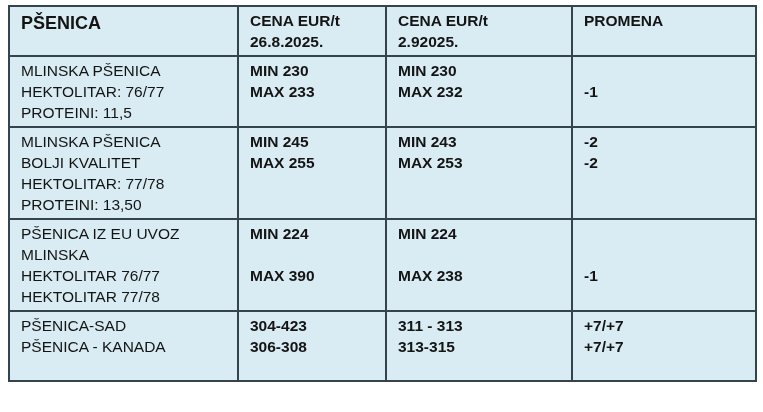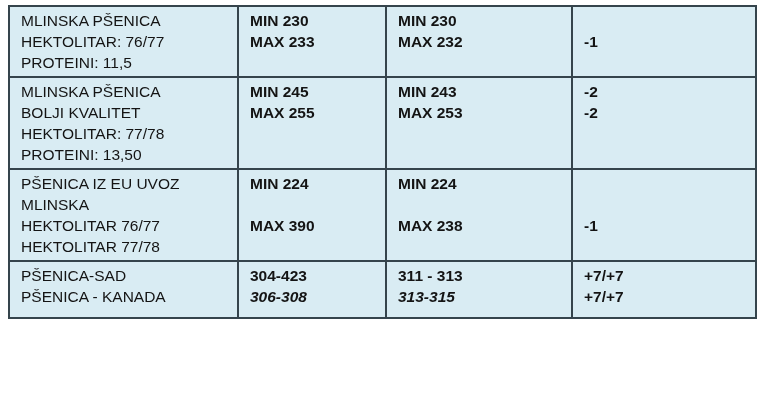--- a/index.html
+++ b/index.html
@@ -32,39 +32,55 @@
     font-size: 15.5px;
     white-space: nowrap;
   }
   th .ln { font-weight: bold; }
   td.num .ln { font-weight: bold; }
   .big {
     font-size: 18px;
     line-height: 26px;
     font-weight: bold;
   }
-  .it { font-style: italic; }
+  .it { }
   tr.rh { height: 48px; }
   tr.r1 { height: 63px; }
   tr.r2 { height: 87px; }
   tr.r3 { height: 89px; margin-top: 32px; }
-  tr.r4 { height: 57px; }
+  tr.r4 { height: 70px; }
   tr.r5 { height: 27px; }
 </style>
 </head>
 <body>
 
 <table class="price-table" style="background:#d9ecf3;">
   <colgroup>
     <col style="width:229px">
     <col style="width:148px">
     <col style="width:186px">
     <col style="width:184px">
   </colgroup>
   <tbody>
+    <tr class="rh">
+      <th>
+        <div class="ln big">PŠENICA</div>
+      </th>
+      <th>
+        <div class="ln">CENA EUR/t</div>
+        <div class="ln">26.8.2025.</div>
+      </th>
+      <th>
+        <div class="ln">CENA EUR/t</div>
+        <div class="ln">2.92025.</div>
+      </th>
+      <th>
+        <div class="ln">PROMENA</div>
+      </th>
+    </tr>
 
     <tr class="r1">
       <td>
         <div class="ln">MLINSKA PŠENICA</div>
         <div class="ln">HEKTOLITAR: 76/77</div>
         <div class="ln">PROTEINI: 11,5</div>
       </td>
       <td class="num">
         <div class="ln">MIN 230</div>
         <div class="ln">MAX 233</div>

